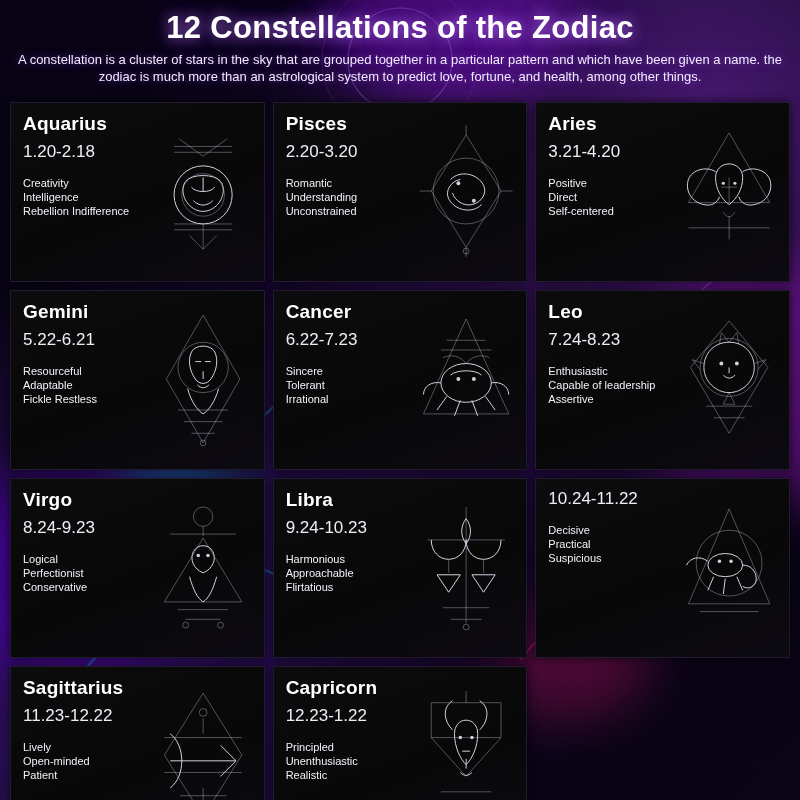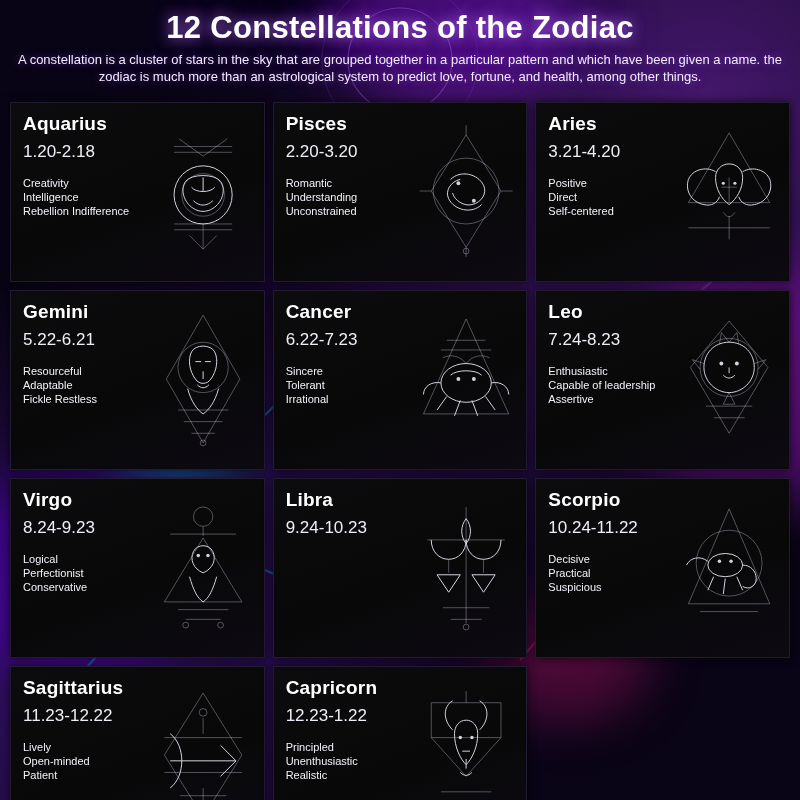--- a/index.html
+++ b/index.html
@@ -289,37 +289,39 @@
           <circle cx="42" cy="134" r="3" class="thin"></circle>
           <circle cx="78" cy="134" r="3" class="thin"></circle>
         </svg>
       </div>
     </div>
 
     <div class="card">
       <div class="text">
         <div class="sign">Libra</div>
         <div class="dates">9.24-10.23</div>
+        <div class="traits">Harmonious
+Approachable
+Flirtatious</div>
       </div>
       <div class="art">
         <svg viewBox="0 0 120 150">
           <path class="thin" d="M60 12v120M20 46h80"></path>
           <path d="M60 24c6 8 6 18 0 26-6-8-6-18 0-26z"></path>
           <path d="M24 46c0 12 8 20 18 20s18-8 18-20M60 46c0 12 8 20 18 20s18-8 18-20"></path>
           <path class="thin" d="M42 66v14M78 66v14"></path>
           <path d="M30 82h24l-12 18zM66 82h24l-12 18z"></path>
           <path class="thin" d="M36 116h48M44 128h32"></path>
           <circle cx="60" cy="136" r="3" class="thin"></circle>
         </svg>
       </div>
     </div>
 
     <div class="card">
       <div class="text">
-        <div class="sign">Scorpio</div>
         <div class="dates">10.24-11.22</div>
         <div class="traits">Decisive
 Practical
 Suspicious</div>
       </div>
       <div class="art">
         <svg viewBox="0 0 120 150">
           <circle cx="60" cy="70" r="34" class="thin"></circle>
           <path class="thin" d="M60 14 L102 112 H18 Z"></path>
           <ellipse cx="56" cy="72" rx="18" ry="12"></ellipse>

